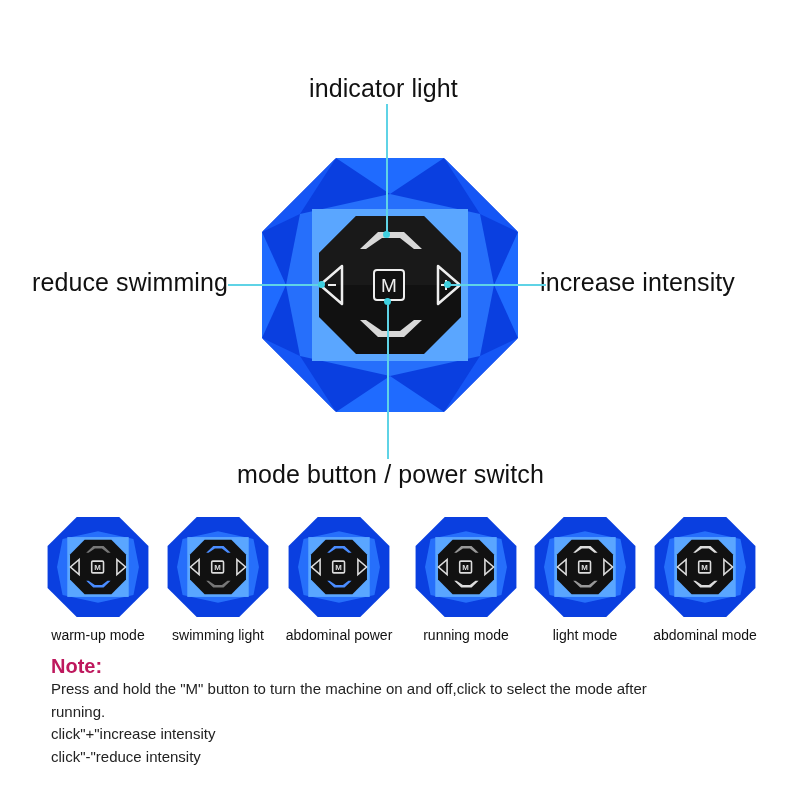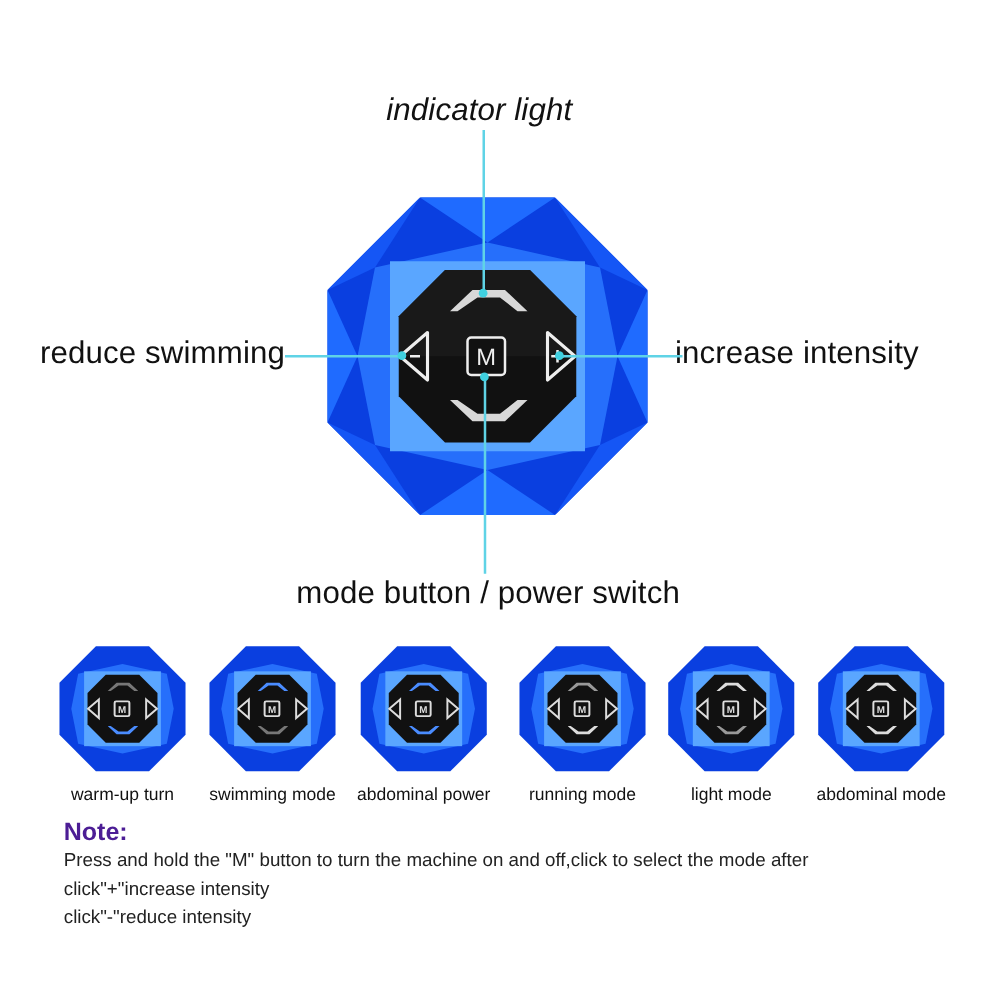--- a/index.html
+++ b/index.html
@@ -11,27 +11,27 @@
   .dot { position:absolute; width:7px; height:7px; border-radius:50%; background:#3fd0e0; }
 
   .device { position:absolute; }
   .device svg { display:block; width:100%; height:100%; }
 
   .mode-item { position:absolute; top:515px; width:120px; text-align:center; }
   .mode-item .device { position:relative; width:104px; height:104px; margin:0 auto; }
   .mode-label { display:block; margin-top:8px; font-size:14px; color:#111; white-space:nowrap; }
 
   .note { position:absolute; left:51px; top:654px; width:720px; }
-  .note-title { font-size:20px; font-weight:bold; color:#4c1d95; line-height:24px; }
+  .note-title { font-size:20px; font-weight:bold; color:#be185d; line-height:24px; }
   .note-line { font-size:15px; color:#222; line-height:22.5px; }
 </style>
 </head>
 <body>
 
-<div class="label" style="left:309px; top:74px;font-style:italic;">indicator light</div>
+<div class="label" style="left:309px; top:74px;">indicator light</div>
 <div class="label" style="left:32px; top:268px;">reduce swimming</div>
 <div class="label" style="left:540px; top:268px;">increase intensity</div>
 <div class="label" style="left:217px; top:460px;margin-left:20px;">mode button / power switch</div>
 
 <div class="device" style="left:258px; top:154px; width:264px; height:262px;">
   <svg viewBox="0 0 264 262">
 
     <polygon points="78,4 186,4 260,78 260,184 186,258 78,258 4,184 4,78" fill="#0a3fe0"></polygon>
 
     <polygon points="78,4 186,4 132,40" fill="#1f6bff"></polygon>
@@ -82,39 +82,39 @@
       <rect x="54" y="55" width="156" height="152" fill="#5aa6ff"></rect>
       <polygon points="98,62 166,62 203,99 203,163 166,200 98,200 61,163 61,99" fill="#111"></polygon>
       <polygon points="102,95 120,78 146,78 164,95 156,95 142,84 124,84 108,95" fill="#777"></polygon>
       <polygon points="102,166 120,183 146,183 164,166 156,166 142,177 124,177 108,166" fill="#4a8cff"></polygon>
       <path d="M84,112 L62,131 L84,150 Z" fill="none" stroke="#ddd" stroke-width="4"></path>
       <path d="M180,112 L202,131 L180,150 Z" fill="none" stroke="#ddd" stroke-width="4"></path>
       <rect x="116" y="116" width="30" height="30" rx="3" fill="#111" stroke="#ddd" stroke-width="4"></rect>
       <text x="131" y="139" text-anchor="middle" font-family="Liberation Sans, sans-serif" font-size="20" font-weight="bold" fill="#ddd">M</text>
     </svg>
   </div>
-  <span class="mode-label">warm-up turn</span>
+  <span class="mode-label">warm-up mode</span>
 </div>
 
 <div class="mode-item" style="left:158px;">
   <div class="device">
     <svg viewBox="0 0 264 262">
       <polygon points="78,4 186,4 260,78 260,184 186,258 78,258 4,184 4,78" fill="#0a3fe0"></polygon>
       <polygon points="132,40 222,60 236,131 222,202 132,222 42,202 28,131 42,60" fill="#2b78ff" opacity="0.85"></polygon>
       <rect x="54" y="55" width="156" height="152" fill="#5aa6ff"></rect>
       <polygon points="98,62 166,62 203,99 203,163 166,200 98,200 61,163 61,99" fill="#111"></polygon>
       <polygon points="102,95 120,78 146,78 164,95 156,95 142,84 124,84 108,95" fill="#4a8cff"></polygon>
       <polygon points="102,166 120,183 146,183 164,166 156,166 142,177 124,177 108,166" fill="#777"></polygon>
       <path d="M84,112 L62,131 L84,150 Z" fill="none" stroke="#ddd" stroke-width="4"></path>
       <path d="M180,112 L202,131 L180,150 Z" fill="none" stroke="#ddd" stroke-width="4"></path>
       <rect x="116" y="116" width="30" height="30" rx="3" fill="#111" stroke="#ddd" stroke-width="4"></rect>
       <text x="131" y="139" text-anchor="middle" font-family="Liberation Sans, sans-serif" font-size="20" font-weight="bold" fill="#ddd">M</text>
     </svg>
   </div>
-  <span class="mode-label">swimming mode</span>
+  <span class="mode-label">swimming light</span>
 </div>
 
 <div class="mode-item" style="left:279px;">
   <div class="device">
     <svg viewBox="0 0 264 262">
       <polygon points="78,4 186,4 260,78 260,184 186,258 78,258 4,184 4,78" fill="#0a3fe0"></polygon>
       <polygon points="132,40 222,60 236,131 222,202 132,222 42,202 28,131 42,60" fill="#2b78ff" opacity="0.85"></polygon>
       <rect x="54" y="55" width="156" height="152" fill="#5aa6ff"></rect>
       <polygon points="98,62 166,62 203,99 203,163 166,200 98,200 61,163 61,99" fill="#111"></polygon>
       <polygon points="102,95 120,78 146,78 164,95 156,95 142,84 124,84 108,95" fill="#4a8cff"></polygon>
@@ -178,15 +178,16 @@
       <rect x="116" y="116" width="30" height="30" rx="3" fill="#111" stroke="#ddd" stroke-width="4"></rect>
       <text x="131" y="139" text-anchor="middle" font-family="Liberation Sans, sans-serif" font-size="20" font-weight="bold" fill="#ddd">M</text>
     </svg>
   </div>
   <span class="mode-label">abdominal mode</span>
 </div>
 
 <div class="note">
   <div class="note-title">Note:</div>
   <div class="note-line">Press and hold the "M" button to turn the machine on and off,click to select the mode after</div>
+  <div class="note-line">running.</div>
   <div class="note-line">click"+"increase intensity</div>
   <div class="note-line">click"-"reduce intensity</div>
 </div>
 
 </body></html>

